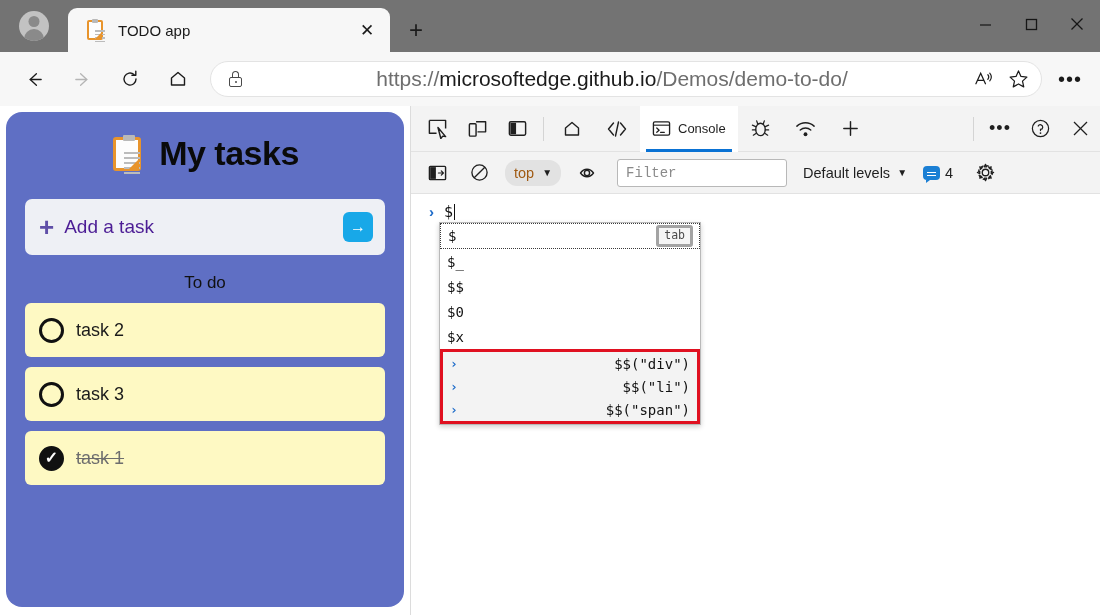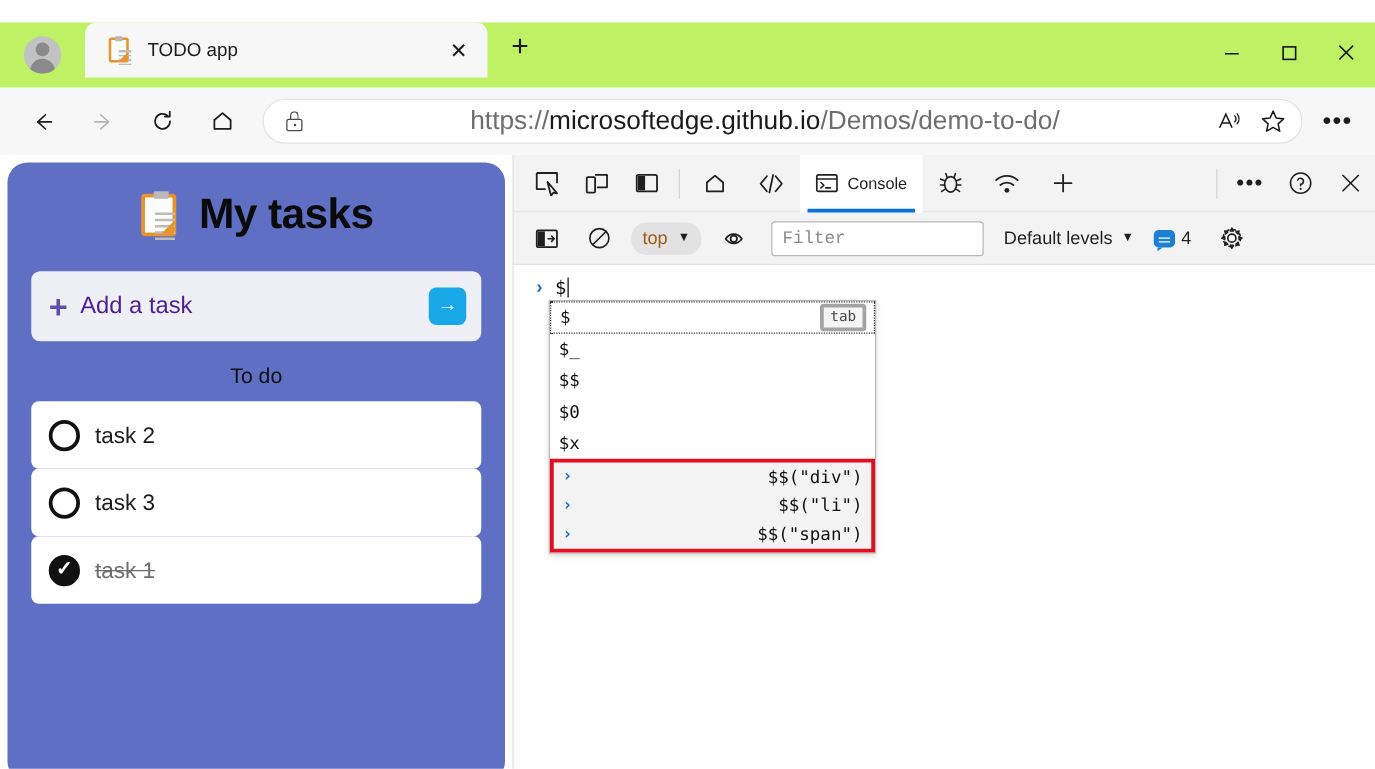--- a/index.html
+++ b/index.html
@@ -7,22 +7,22 @@
     width: 1100px; height: 615px;
     font-family: "Liberation Sans", sans-serif;
     background: #ffffff;
     overflow: hidden;
   }
 
   
   .browser { width: 1100px; height: 615px; position: relative; background:#fff; }
 
   .titlebar {
-    height: 52px; background: #bef264;
-    display: flex; position: relative; margin-top: 18px;
+    height: 52px; background: #737373;
+    display: flex; align-items: flex-end; position: relative;
   }
   .profile-btn {
     width: 68px; height: 52px;
     display: flex; align-items: center; justify-content: center;
   }
   .avatar {
     width: 30px; height: 30px; border-radius: 50%;
     background: #c2c2c2; position: relative; overflow: hidden;
   }
   .avatar::before {
@@ -138,22 +138,22 @@
   .plus-icon { font-size: 26px; color:#5f4fa8; font-weight:bold; line-height:1; margin-right:10px; }
   .add-label { font-size: 19px; color:#4c1d95; flex:1; }
   .add-go {
     width: 30px; height: 30px; border-radius: 6px; background:#18a8e8;
     display:flex; align-items:center; justify-content:center; color:#fff; font-size:16px;
   }
 
   .section-label { text-align:center; font-size:17px; color:#111; margin: 6px 0 10px 0; }
 
   .task {
-    background:#ffffff; border-radius:6px; height: 54px;
-    display:flex; align-items:center; padding: 0 14px; margin-bottom: 0;
+    background:#fef9c3; border-radius:6px; height: 54px;
+    display:flex; align-items:center; padding: 0 14px; margin-bottom: 10px;
   }
   .chk {
     width:25px; height:25px; border-radius:50%; border:3px solid #111;
     flex:none; margin-right:12px; background:transparent;
   }
   .chk.done {
     background:#111; border-color:#111; position:relative;
   }
   .chk.done::after {
     content:"✓"; position:absolute; left:50%; top:50%; transform:translate(-50%,-54%);

